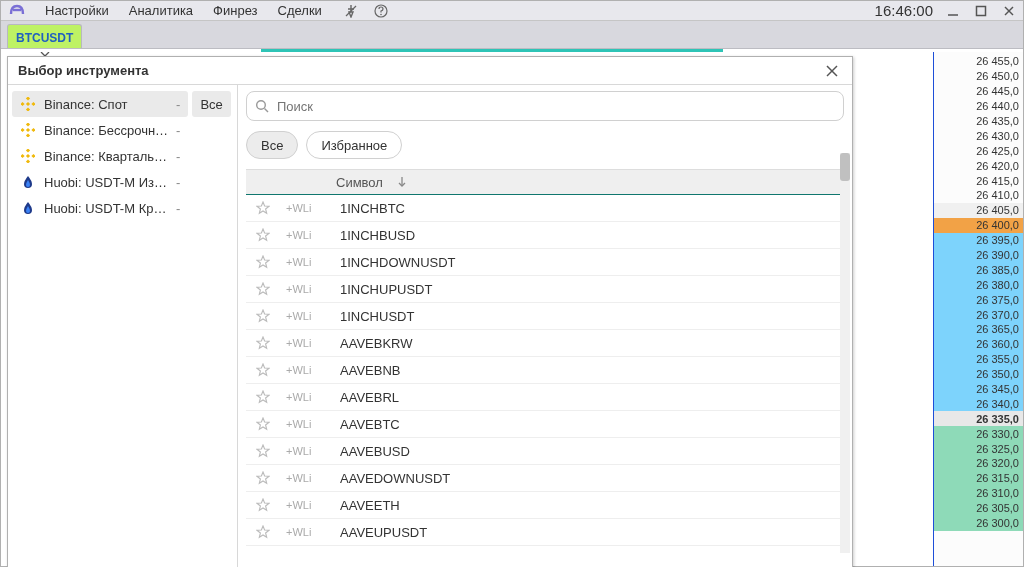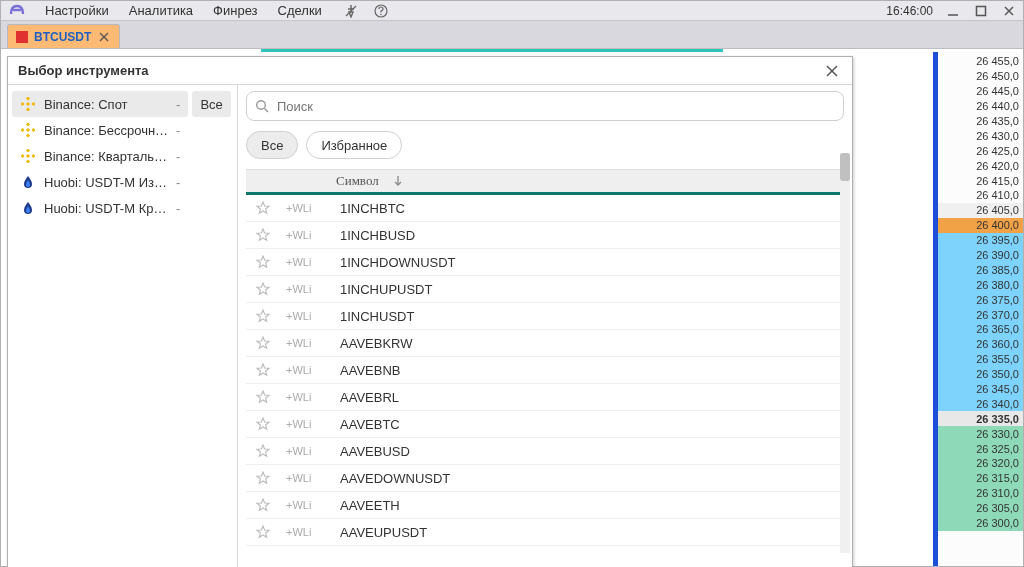--- a/index.html
+++ b/index.html
@@ -5,24 +5,24 @@
 * { box-sizing: border-box; margin: 0; padding: 0; }
 html, body { width: 1024px; height: 567px; overflow: hidden; font-family: Arial, sans-serif; font-size: 13px; color: #333; background: #fff; }
 .app { display: flex; flex-direction: column; height: 567px; border: 1px solid #b0b0b0; }
 .titlebar { height: 20px; background: #e8e8ed; display: flex; align-items: center; padding: 0 6px; border-bottom: 1px solid #c5c5c5; }
 .logo { width: 20px; height: 20px; margin-right: 10px; display:flex;align-items:center;justify-content:center; }
 .menu { display: flex; gap: 4px; }
 .menu-item { padding: 4px 8px; cursor: pointer; }
 .menu-icons { display:flex; gap:8px; margin-left:10px; }
 .menu-icon { width:22px; height:22px; display:flex; align-items:center; justify-content:center; color:#666; cursor:pointer; }
 .titlebar-right { margin-left: auto; display: flex; align-items: center; gap: 12px; }
-.clock { font-size: 12px; }
+.clock { font-size: 15px; }
 .win-btn { width: 16px; height: 16px; display: flex; align-items: center; justify-content: center; cursor: pointer; color:#555; }
 .tabbar { height: 28px; background: #d8d8de; display: flex; align-items: flex-end; padding-left: 6px; border-bottom: 1px solid #bcbcc2; }
-.tab { height: 24px; background: #fdba74; display: flex; align-items: center; padding: 0 8px; border: 1px solid #b8b8c0; border-bottom: none; border-radius: 3px 3px 0 0; gap: 6px; }
+.tab { height: 24px; background: #bef264; display: flex; align-items: center; padding: 0 8px; border: 1px solid #b8b8c0; border-bottom: none; border-radius: 3px 3px 0 0; gap: 6px; flex-direction: column; }
 .tab-dot { width: 12px; height: 12px; background: #e03030; }
 .tab-label { color: #2060c0; font-weight: bold; font-size: 12px; }
 .tab-close { width: 14px; height: 14px; display:flex;align-items:center;justify-content:center; color:#444; cursor:pointer; }
 .accentbar { height:3px; background:#fff; position:relative; }
 .accentbar::before { content:""; position:absolute; left:260px; right:300px; top:0; height:3px; background:#2ec4b6; }
 .main { flex:1; display:flex; position:relative; }
 .dialog { position:absolute; left:6px; top:4px; width:846px; height:554px; background:#fff; border:1px solid #b0b0b0; box-shadow: 1px 1px 3px rgba(0,0,0,0.2); display:flex; flex-direction:column; }
 .dialog-title { height:28px; display:flex; align-items:center; padding:0 10px; border-bottom:1px solid #d8d8d8; }
 .dialog-title span { font-weight:bold; }
 .dialog-close { margin-left:auto; width:20px; height:20px; display:flex; align-items:center; justify-content:center; cursor:pointer; color:#555; }
@@ -34,29 +34,29 @@
 .ex-label { flex:1; white-space:nowrap; overflow:hidden; text-overflow:ellipsis; }
 .ex-dash { color:#888; }
 .side-gap { height:6px; }
 .side-all { height:26px; display:flex; align-items:center; padding:0 8px; background:#eaeaea; border-radius:3px; cursor:pointer; }
 .content { flex:1; display:flex; flex-direction:column; padding:6px 8px 0 8px; min-height:0; }
 .search { height:30px; border:1px solid #d0d0d0; border-radius:8px; display:flex; align-items:center; padding:0 8px; gap:8px; color:#888; }
 .search input { border:none; outline:none; flex:1; font-size:13px; background:transparent; }
 .filters { display:flex; gap:8px; margin:10px 0; }
 .pill { height:28px; padding:0 14px; border:1px solid #d0d0d0; border-radius:14px; display:flex; align-items:center; cursor:pointer; background:#fff; }
 .pill.active { background:#ececec; }
-.table-head { height:26px; background:#efefef; border-top:1px solid #ddd; border-bottom:3px solid #0f766e; display:flex; align-items:center;font-family:Liberation Serif, serif; }
+.table-head { height:26px; background:#efefef; border-top:1px solid #ddd; border-bottom:1px solid #0f766e; display:flex; align-items:center; }
 .th-spacer { width:90px; }
 .th-symbol { display:flex; align-items:center; gap:14px; color:#555; }
 .rows { flex:1; overflow-y:auto; }
 .row { height:27px; display:flex; align-items:center; border-bottom:1px solid #eee; padding-left:10px; gap:8px; }
 .star { width:22px; color:#bbb; cursor:pointer; display:flex; align-items:center; }
 .wli { width:46px; color:#aaa; font-size:11px; cursor:pointer; }
 .sym { font-size:13px; color:#333; }
-.pricecol { position:absolute; right:0; top:0; bottom:0; width:90px; border-left:5px solid #1d4ed8; background:#fcfcfc; font-size:11px; display:flex; flex-direction:column; }
+.pricecol { position:absolute; right:0; top:0; bottom:0; width:90px; border-left:1px solid #1d4ed8; background:#fcfcfc; font-size:11px; display:flex; flex-direction:column; }
 .pc-pad { height:2px; }
 .pl { height:14.9px; padding:0 4px; display:flex; align-items:center; justify-content:flex-end; color:#333; }
 .pl.gray   { background:#f0f0f0; }
 .pl.orange { background:#f2a246; }
 .pl.pink   { background:#7dd3fc; }
 .pl.border-mark { background:#e8e8e8; font-weight:bold; }
 .pl.green  { background:#8edab8; }
 .scrollbar { position:absolute; right:2px; top:96px; width:10px; height:400px; background:#f0f0f0; }
 .scrollbar-thumb { width:10px; height:28px; background:#c0c0c0; border-radius:3px; }
 svg { display:block; }

